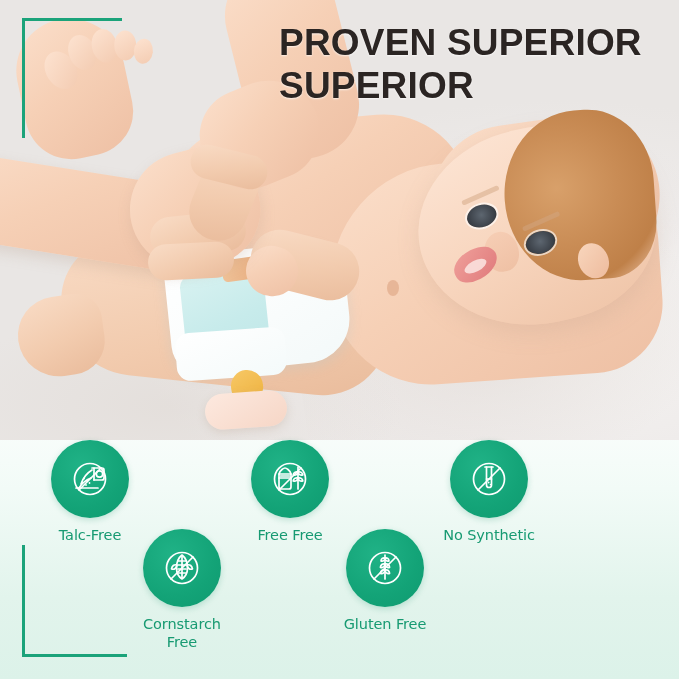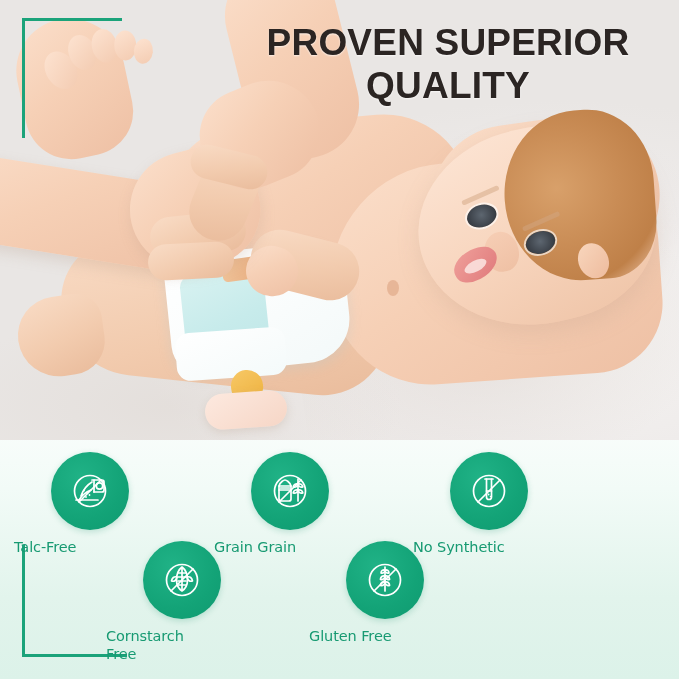--- a/index.html
+++ b/index.html
@@ -170,22 +170,22 @@
     background:linear-gradient(150deg,#fde9df,#f6d6c6);transform:rotate(-4deg);
     box-shadow:0 3px 8px rgba(190,165,150,.3);
   }
   .paci-nip{
     position:absolute;left:231px;top:370px;width:32px;height:32px;border-radius:50% 50% 44% 44%;
     background:linear-gradient(150deg,#f7c866,#eeb23f);transform:rotate(-6deg);
   }
 
   
   .headline{
-    position:absolute;right:45px;top:22px;width:372px;
-    text-align:center;
+    position:absolute;right:28px;top:22px;width:372px;
+    text-align:left;
     font-family:"Liberation Sans", sans-serif;
     font-weight:bold;
     font-size:37px;
     line-height:1.16;
     letter-spacing:.2px;
     color:#2b2523;
     text-shadow:0 1px 2px rgba(255,255,255,.7);
   }
   .headline .l1,.headline .l2{display:block;white-space:nowrap;}
 
@@ -194,21 +194,21 @@
   .bracket i{position:absolute;background:#1ba37a;display:block;}
   .bracket.tl{left:22px;top:18px;width:100px;height:120px;}
   .bracket.tl i.h{left:0;top:0;width:100px;height:3px;}
   .bracket.tl i.v{left:0;top:0;width:3px;height:120px;}
   .bracket.bl{left:22px;top:545px;width:105px;height:112px;}
   .bracket.bl i.v{left:0;top:0;width:3px;height:112px;}
   .bracket.bl i.h{left:0;bottom:0;width:105px;height:3px;}
 
   
   .badges{position:absolute;left:0;top:432px;width:679px;height:247px;}
-  .badge{position:absolute;width:152px;text-align:left;margin-top:12px;}
+  .badge{position:absolute;width:152px;text-align:center;}
   .circle{
     width:78px;height:78px;border-radius:50%;
     margin:0 auto;
     background:radial-gradient(circle at 38% 32%, #20b286 0%, #13a377 60%, #0f9a70 100%);
     display:flex;align-items:center;justify-content:center;
     box-shadow:0 2px 6px rgba(20,140,100,.22);
   }
   .circle svg{display:block;}
   .badge .cap{
     margin-top:9px;
@@ -284,21 +284,21 @@
         <div class="mouth-in"></div>
       </div>
     </div>
 
     <div class="paci-nip"></div>
     <div class="paci-shield"></div>
   </div>
 
   <div class="headline">
     <span class="l1">PROVEN SUPERIOR</span>
-    <span class="l2">QUALITY</span>
+    <span class="l2">SUPERIOR</span>
   </div>
 
   <div class="bracket tl">
     <i class="h"></i>
     <i class="v"></i>
   </div>
   <div class="bracket bl">
     <i class="v"></i>
     <i class="h"></i>
   </div>
@@ -335,21 +335,21 @@
           <path d="M15.5 22h9"></path>
           <path d="M33 13v22"></path>
           <path d="M33 18c-2.6-.6-4.4.6-4.8 3 2.6.6 4.4-.6 4.8-3z"></path>
           <path d="M33 18c2.6-.6 4.4.6 4.8 3-2.6.6-4.4-.6-4.8-3z"></path>
           <path d="M33 24c-2.6-.6-4.4.6-4.8 3 2.6.6 4.4-.6 4.8-3z"></path>
           <path d="M33 24c2.6-.6 4.4.6 4.8 3-2.6.6-4.4-.6-4.8-3z"></path>
           <circle cx="25" cy="25" r="15.5"></circle>
           <path d="M14 36 36 14"></path>
         </svg>
       </div>
-      <div class="cap">Grain Grain</div>
+      <div class="cap">Free Free</div>
     </div>
 
     <div class="badge b3">
       <div class="circle">
         <svg width="50" height="50" viewBox="0 0 50 50" fill="none" stroke="#ffffff" stroke-width="1.7" stroke-linecap="round" stroke-linejoin="round">
           <path d="M21 13h8"></path>
           <path d="M22.5 13v18a2.5 2.5 0 0 0 5 0V13"></path>
           <path d="M22.5 25h5"></path>
           <circle cx="24.6" cy="28.5" r=".9" fill="#fff" stroke="none"></circle>
           <circle cx="26.4" cy="30.5" r=".7" fill="#fff" stroke="none"></circle>

